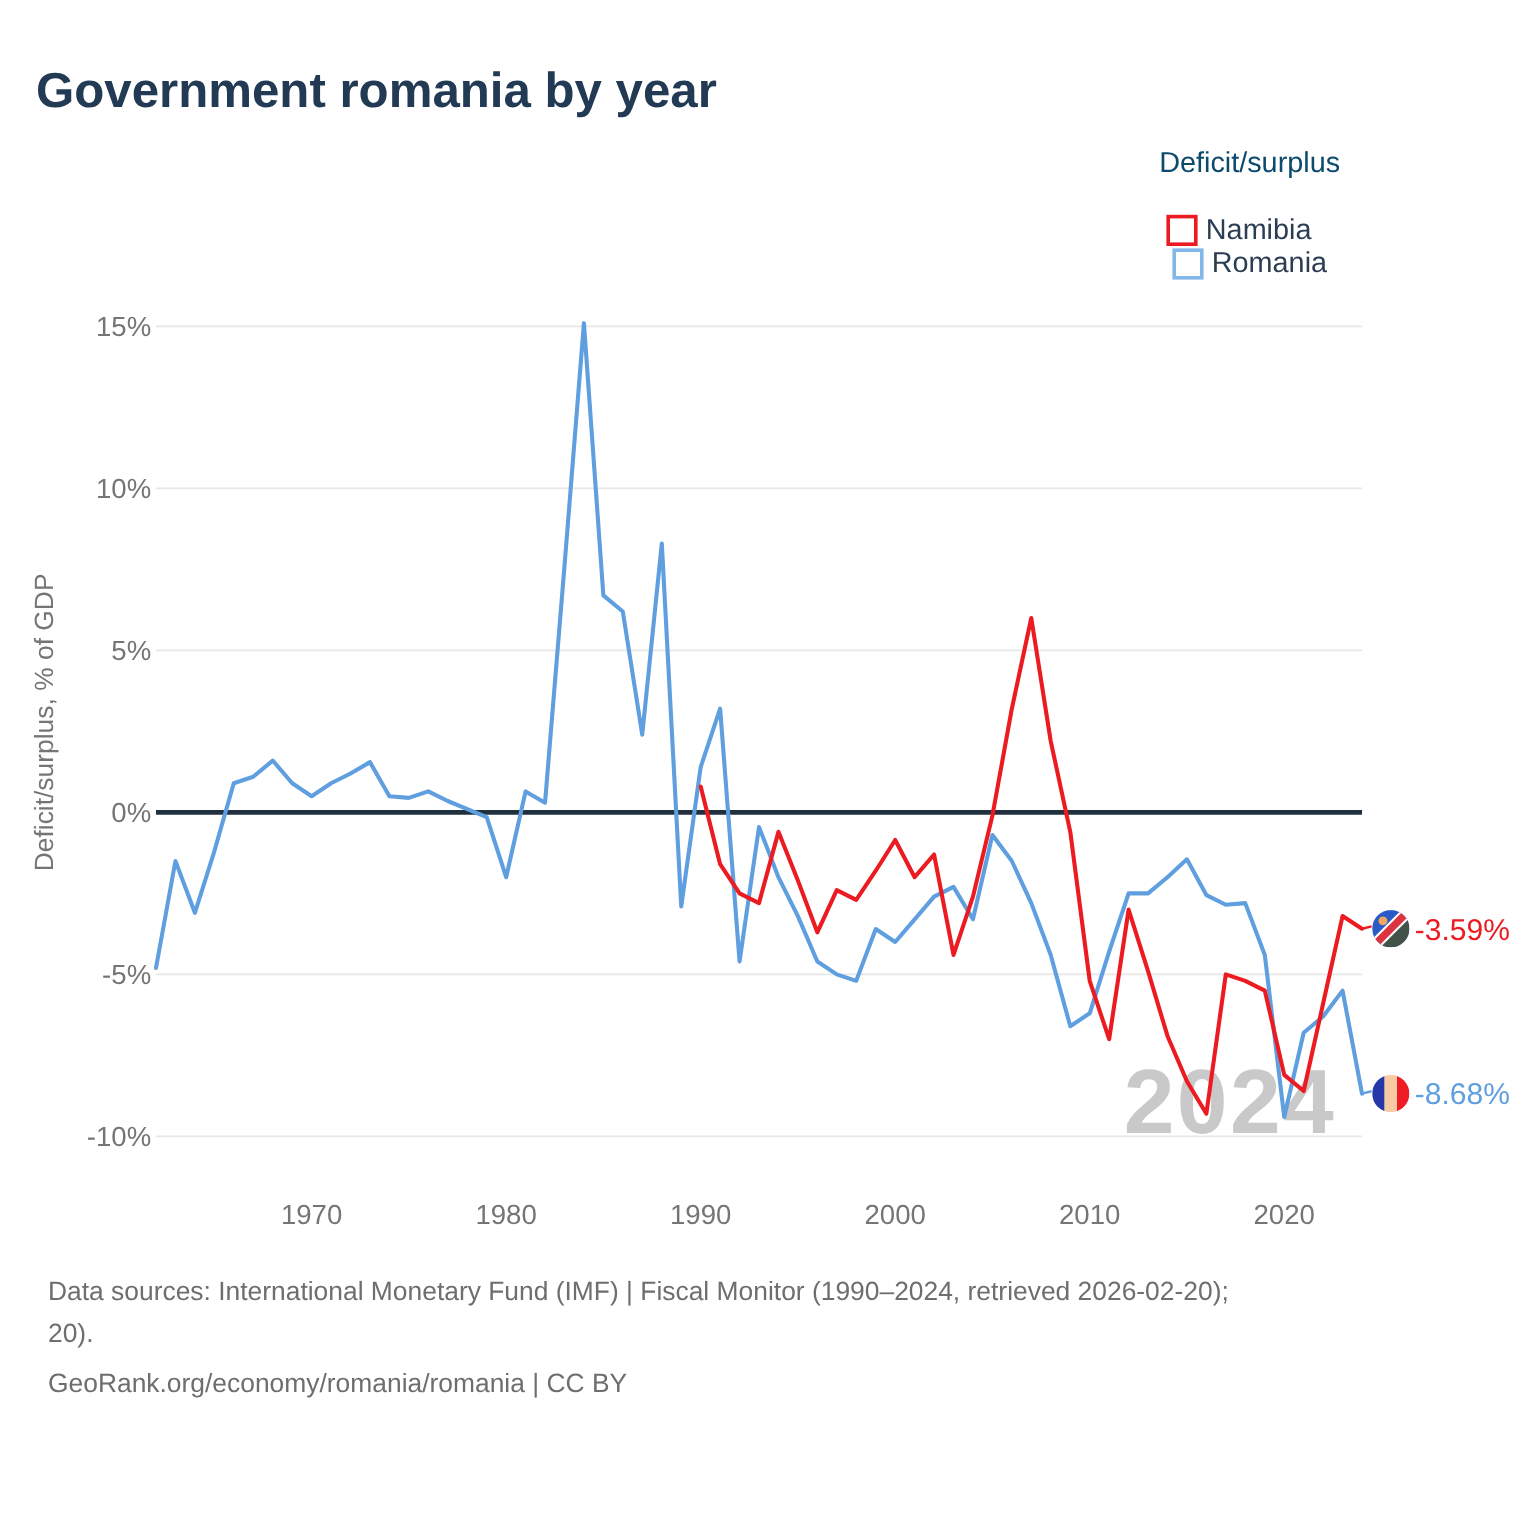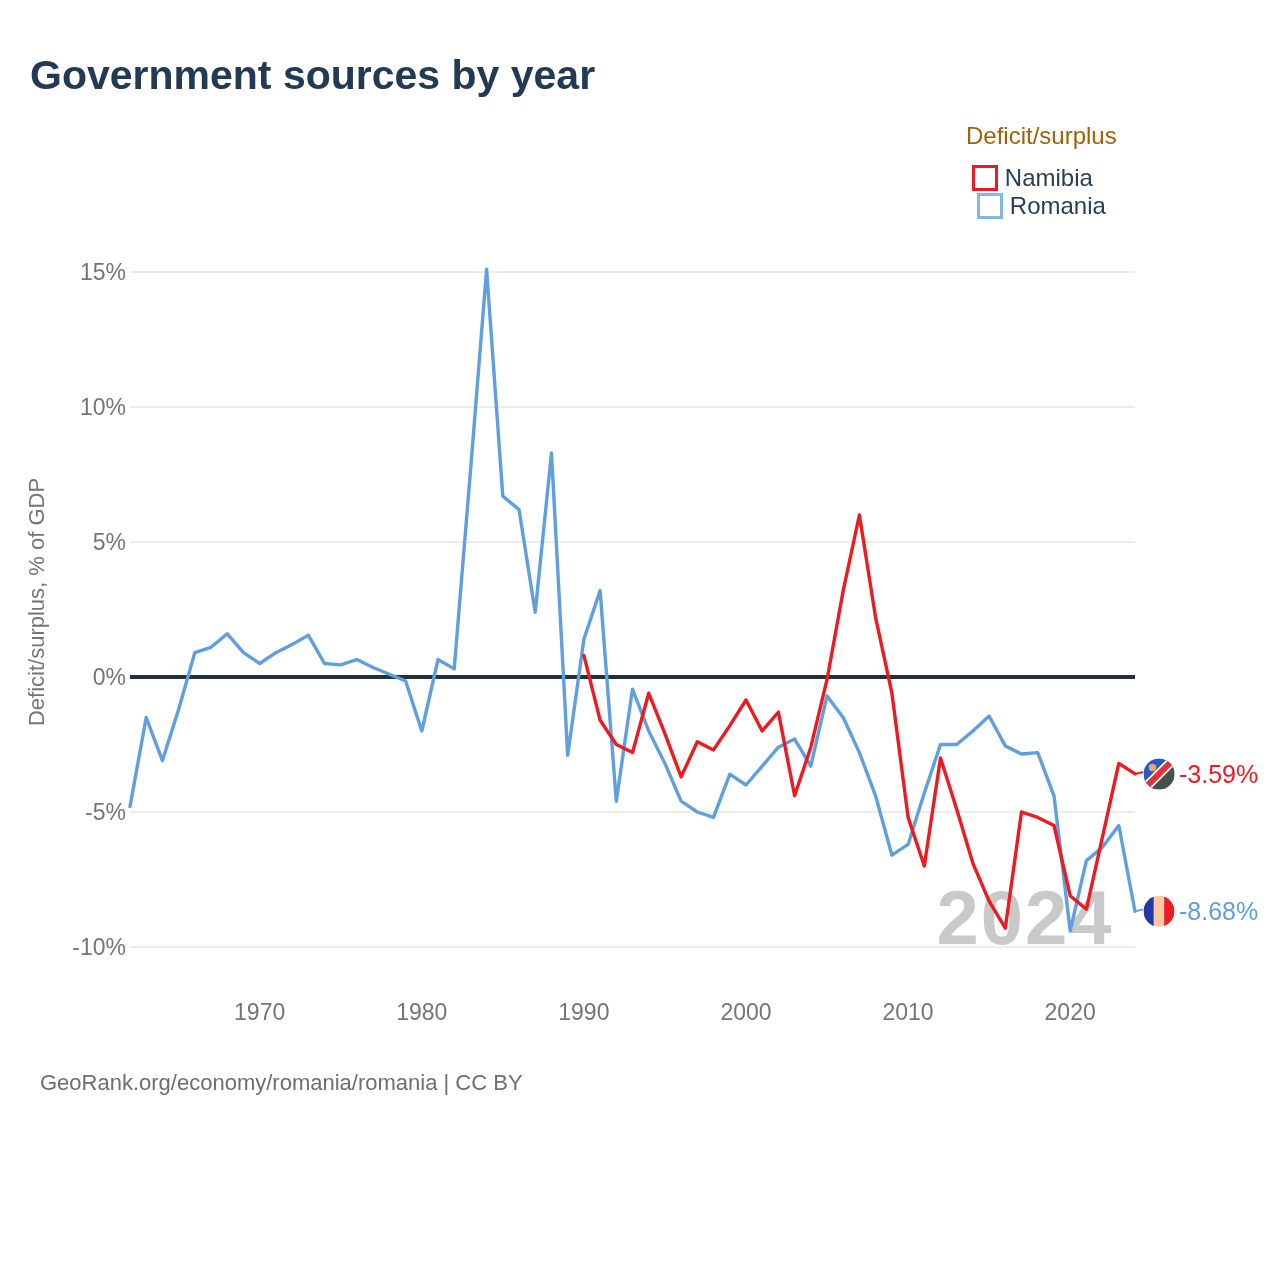--- a/index.html
+++ b/index.html
@@ -3,21 +3,21 @@
 <meta charset="utf-8">
 <style>
   html,body{margin:0;padding:0;background:#ffffff;}
   body{width:1280px;height:1280px;position:relative;overflow:hidden;
        font-family:"Liberation Sans","DejaVu Sans",sans-serif;}
   #stage{position:absolute;left:0;top:0;width:1280px;height:1280px;}
   #plot-svg{position:absolute;left:0;top:0;}
   .chart-title{position:absolute;left:30px;top:52px;font-size:41px;font-weight:bold;
                color:#223a53;letter-spacing:0px;}
   .legend{position:absolute;left:966px;top:122px;}
-  .legend-title{font-size:24px;color:#a16207;margin-bottom:14px;}
+  .legend-title{font-size:24px;color:#0c4a6e;margin-bottom:28px;}
   .legend-items{display:flex;align-items:center;flex-direction:column;}
   .legend-item{display:flex;align-items:center;margin-right:18px;}
   .legend-item:last-child{margin-right:0;}
   .swatch{width:20px;height:20px;border:3px solid #000;background:#fff;
           display:inline-block;margin-right:7px;}
   .legend-label{font-size:24px;color:#2b3d52;}
   .footer{position:absolute;left:40px;top:1058px;color:#6e6e6e;font-size:22px;line-height:35px;}
   .footer .attribution{margin-top:7px;}
 </style>
 </head>
@@ -66,32 +66,34 @@
       <text x="1179" y="782.93" text-anchor="start" fill="#ec1b22" font-size="25px">-3.59%</text>
       <polyline points="1135,911.36 1143,909.36 1143,909.36" fill="none" stroke="#5f9fe0" stroke-width="2"></polyline>
       <g clip-path="url(#clipRom)">
         <rect x="1143.5" y="895.86" width="10.333333333333334" height="31" fill="#2638a8"></rect>
         <rect x="1153.8333333333333" y="895.86" width="10.333333333333334" height="31" fill="#f8c9a2"></rect>
         <rect x="1164.1666666666667" y="895.86" width="10.333333333333334" height="31" fill="#ee1c25"></rect>
       </g>
       <text x="1179" y="920.36" text-anchor="start" fill="#5f9fe0" font-size="25px">-8.68%</text>
     </svg>
 
-  <div class="chart-title">Government sources by year</div>
+  <div class="chart-title">Government romania by year</div>
 
   <div class="legend">
     <div class="legend-title">Deficit/surplus</div>
     <div class="legend-items">
       <div class="legend-item">
         <span class="swatch" style="border-color: rgb(236, 27, 34);"></span>
         <span class="legend-label">Namibia</span>
       </div>
       <div class="legend-item">
         <span class="swatch" style="border-color: rgb(130, 183, 233);"></span>
         <span class="legend-label">Romania</span>
       </div>
     </div>
   </div>
 
   <div class="footer">
+    <div>Data sources: International Monetary Fund (IMF) | Fiscal Monitor (1990–2024, retrieved 2026-02-20);</div>
+    <div>20).</div>
     <div class="attribution">GeoRank.org/economy/romania/romania | CC BY</div>
   </div>
 </div>
 
 </body></html>

